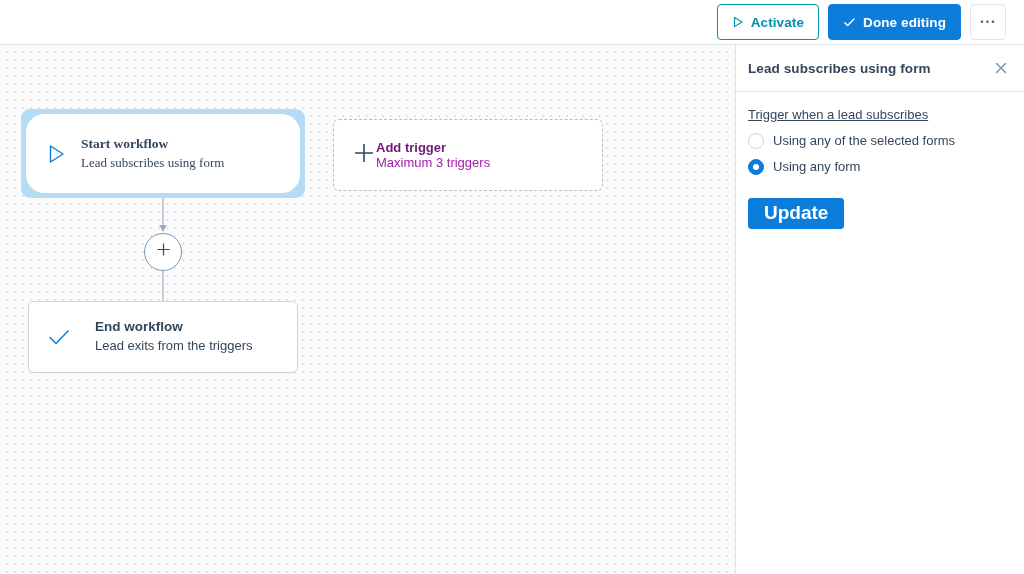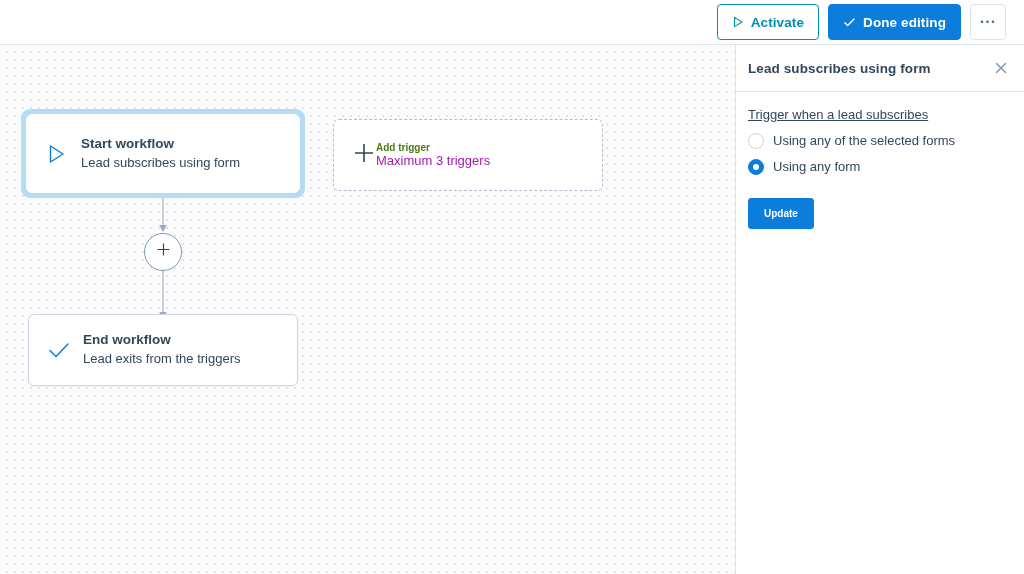--- a/index.html
+++ b/index.html
@@ -145,46 +145,48 @@
     height: 89px;
     background: #b5dcf5;
     border-radius: 9px;
     padding: 5px;
   }
   .node-selected-wrap .node {
     position: static;
     width: 100%;
     height: 100%;
     border: 1px solid #ffffff;
-    border-radius: 6px;
+    border-radius: 18px;
     box-shadow: none;
+    font-family: Liberation Serif, serif;
   }
 
   #node-end {
     left: 28px;
-    top: 269px;
+    top: 256px;
     width: 270px;
     height: 72px;
+    gap: 12px;
   }
 
   .node-dashed {
     position: absolute;
     left: 333px;
     top: 74px;
     width: 270px;
     height: 72px;
     background: #ffffff;
     border: 1px dashed #b0bfd0;
     border-radius: 6px;
     display: flex;
     align-items: center;
     padding: 0 18px;
   }
   .node-dashed .node-icon { color: #33475b; }
-  .node-dashed .node-title { font-size: 10px; font-weight: 700; color: #4d7c0f; }
+  .node-dashed .node-title { font-size: 13px; font-weight: 700; color: #701a75; }
   .node-dashed .node-sub { font-size: 13px; color: #a21caf; }
 
   
   .connector {
     position: absolute;
     left: 120px;
     top: 150px;
     width: 90px;
     height: 125px;
   }
@@ -298,21 +300,21 @@
     margin-top: 13px;
     display: inline-flex;
     align-items: center;
     justify-content: center;
     height: 31px;
     padding: 0 15px;
     background: #0d7ddb;
     border: 1px solid #0d7ddb;
     border-radius: 3px;
     color: #ffffff;
-    font-size: 10px;
+    font-size: 19px;
     font-weight: 700;
     cursor: pointer;
   }
 </style>
 </head>
 <body>
 
 <div id="app">
 
   <div class="topbar">

